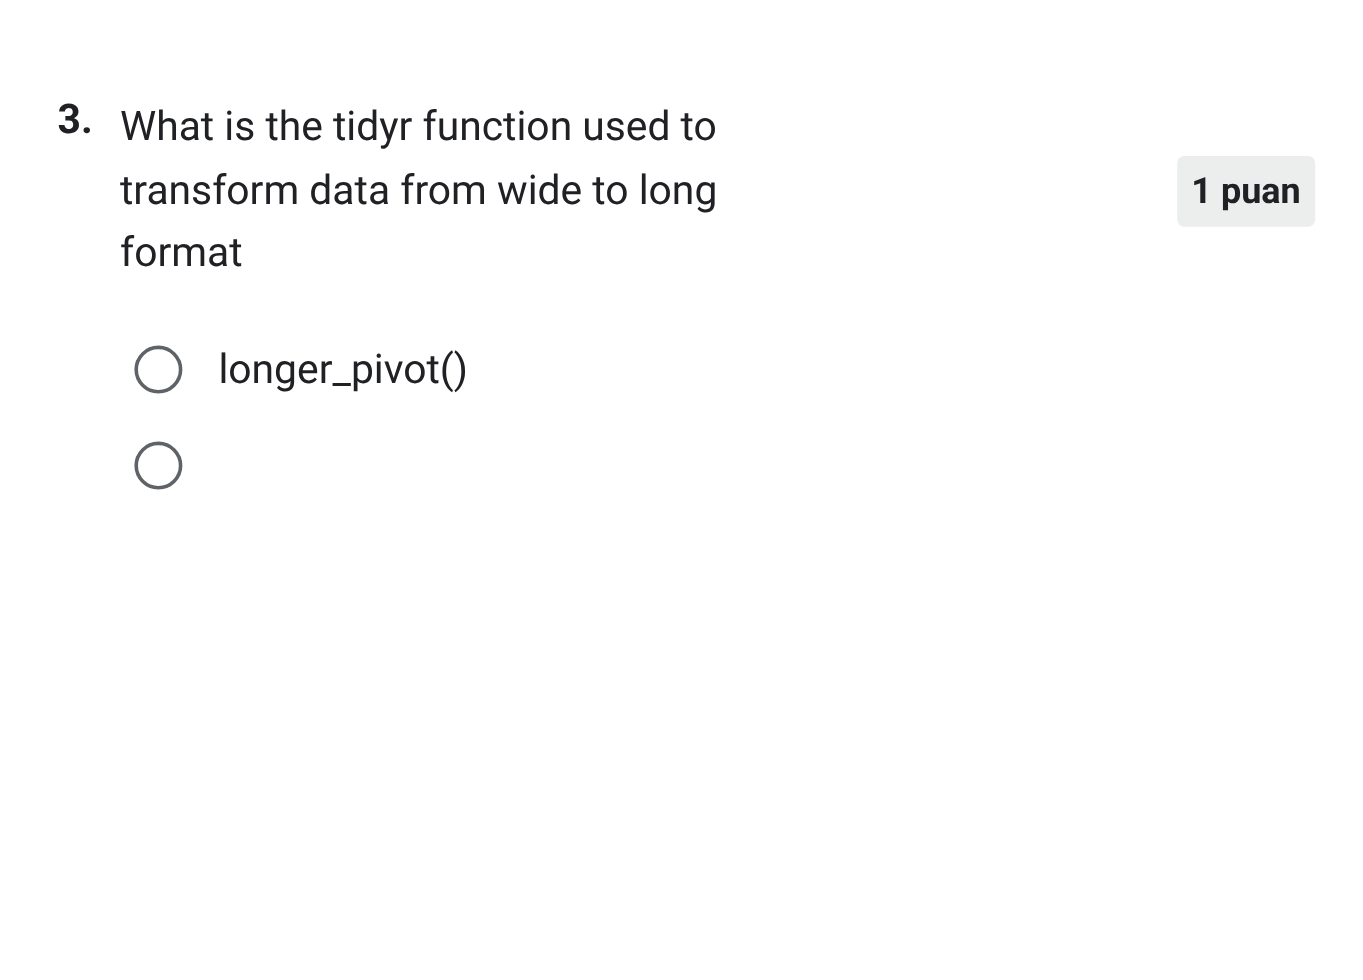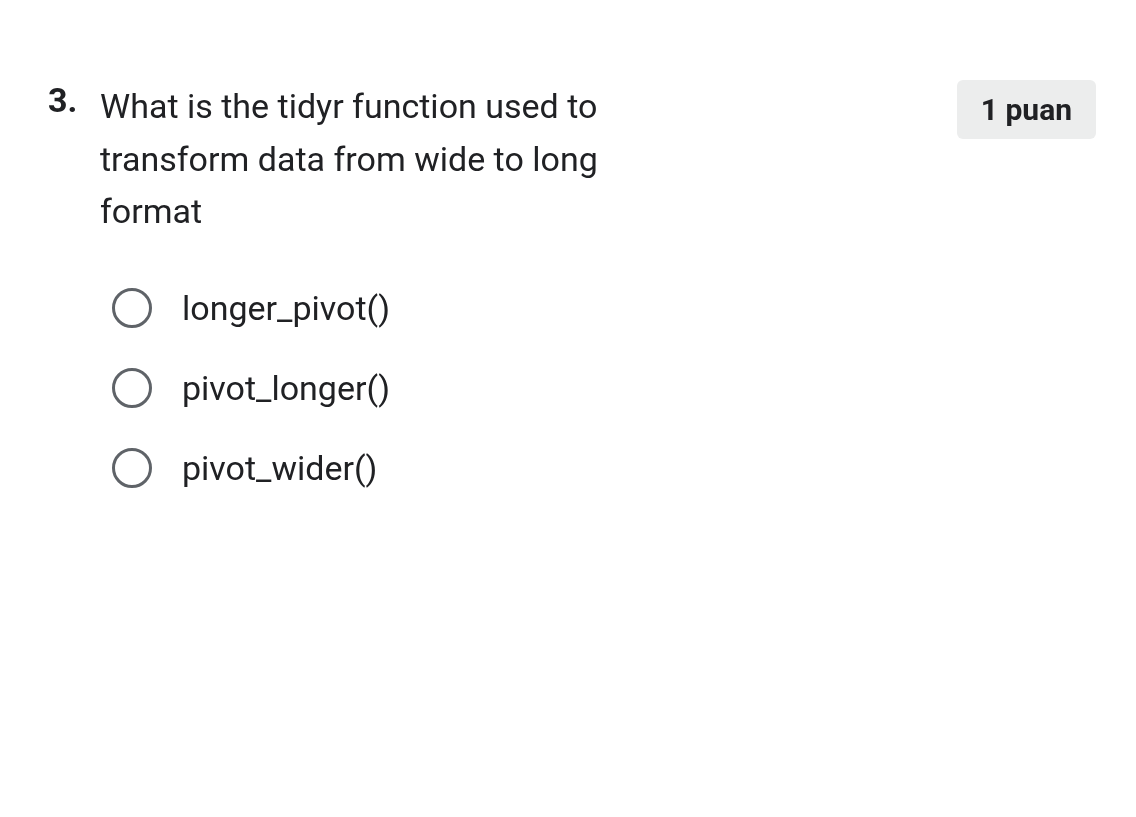--- a/index.html
+++ b/index.html
@@ -22,36 +22,36 @@
     .question-number {
       font-size: 34px;
       font-weight: 700;
       color: #202124;
       min-width: 52px;
       padding-top: 0px;
     }
     .question-body {
       flex: 1;
       display: flex;
-      align-items: flex-start;
+      align-items: center;
       gap: 30px;
     }
     .question-text-wrap {
       max-width: 600px;
     }
     .question-text {
       font-size: 34px;
       font-weight: 400;
       color: #202124;
       line-height: 1.55;
     }
     .points-badge {
       background: #eceded;
       border-radius: 6px;
-      padding: 12px 24px;
+      padding: 12px 12px;
       font-size: 30px;
       font-weight: 700;
       color: #202124;
       white-space: nowrap;
       flex-shrink: 0;
       margin-left: auto;
     }
     .options {
       margin-top: 50px;
       padding-left: 12px;
@@ -89,21 +89,16 @@
       <div class="points-badge">1 puan</div>
     </div>
 
     <div class="options">
       <div class="option">
         <div class="radio-circle"></div>
         <div class="option-label">longer_pivot()</div>
       </div>
       <div class="option">
         <div class="radio-circle"></div>
-        <div class="option-label">pivot_longer()</div>
-      </div>
-      <div class="option">
-        <div class="radio-circle"></div>
-        <div class="option-label">pivot_wider()</div>
       </div>
     </div>
   </div>
 </div>
 
 </body></html>

